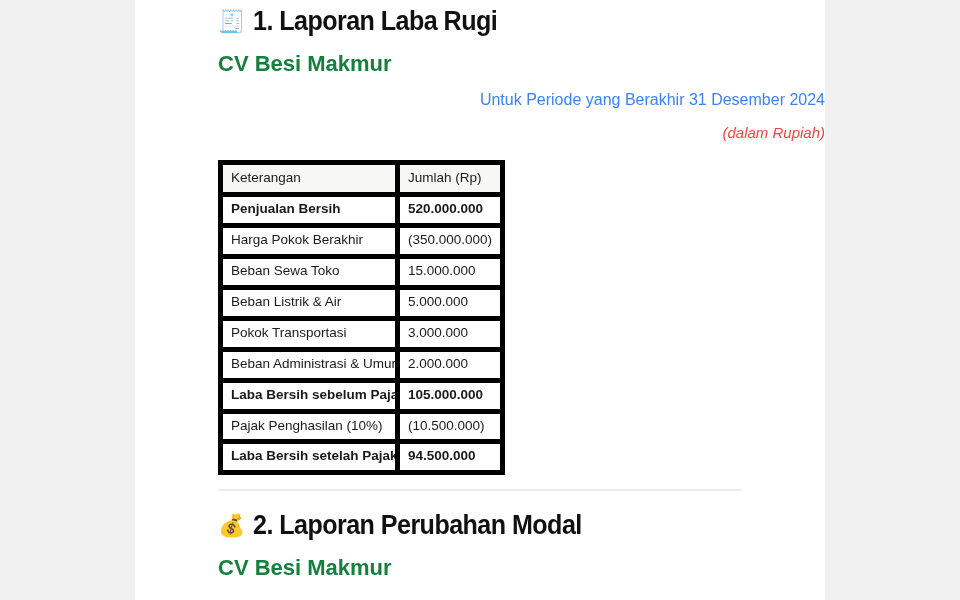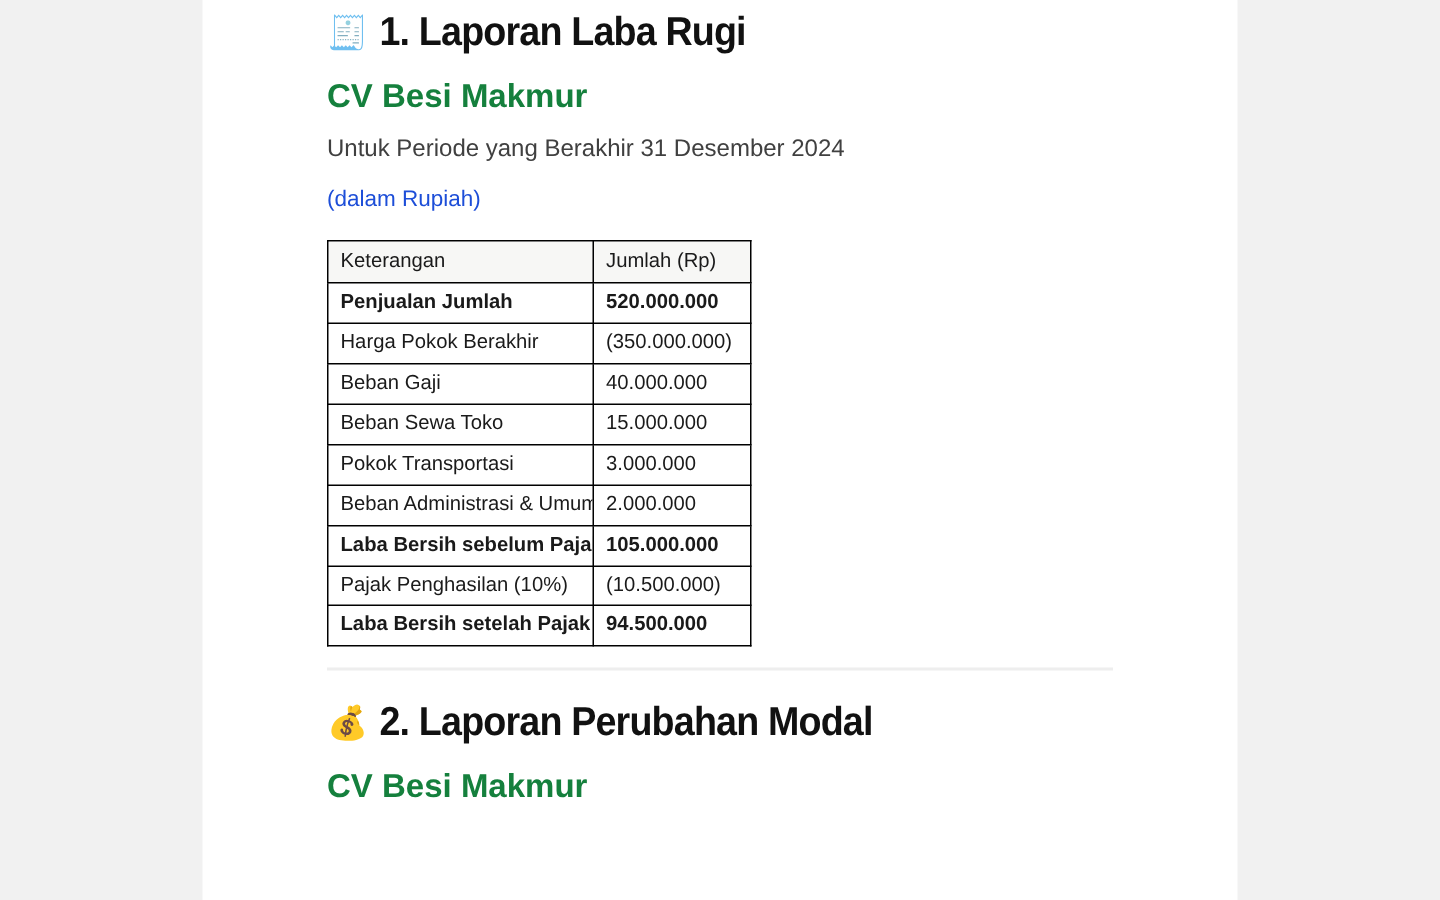--- a/index.html
+++ b/index.html
@@ -66,46 +66,49 @@
     font-size: 22px;
     font-weight: bold;
     color: #15803d;
     margin: 0;
     padding-top: 16px;
     line-height: 1.2;
   }
   .period {
     font-size: 16px;
     font-weight: normal;
-    color: #404040;
+    color: #3b82f6;
     margin: 0;
     padding-top: 13px;
     line-height: 1.2;
+    text-align: right;
   }
   .currency-note {
     font-size: 15px;
-    color: #1d4ed8;
+    font-style: italic;
+    color: #ef4444;
     margin: 0;
     padding-top: 14px;
     line-height: 1.2;
+    text-align: right;
   }
 
   
   .fin-table {
     border-collapse: collapse;
     margin-top: 18px;
     table-layout: fixed;
     width: 282px;
     font-size: 13.5px;
   }
   .fin-table col.c1 { width: 177px; }
   .fin-table col.c2 { width: 105px; }
   .fin-table th,
   .fin-table td {
-    border: 1px solid #000000;
+    border: 5px solid #000000;
     padding: 4px 8px 5px 8px;
     height: 16px;
     text-align: left;
     vertical-align: middle;
     color: #1a1a1a;
     line-height: 1.25;
     white-space: nowrap;
     overflow: hidden;
   }
   .fin-table thead th {
@@ -153,34 +156,34 @@
             <col class="c2">
           </colgroup>
           <thead>
             <tr>
               <th>Keterangan</th>
               <th>Jumlah (Rp)</th>
             </tr>
           </thead>
           <tbody id="income-rows">
           <tr class="em">
-                <td>Penjualan Jumlah</td>
+                <td>Penjualan Bersih</td>
                 <td>520.000.000</td>
               </tr>
               <tr>
                 <td>Harga Pokok Berakhir</td>
                 <td>(350.000.000)</td>
               </tr>
               <tr>
-                <td>Beban Gaji</td>
-                <td>40.000.000</td>
-              </tr>
-              <tr>
                 <td>Beban Sewa Toko</td>
                 <td>15.000.000</td>
+              </tr>
+              <tr>
+                <td>Beban Listrik &amp; Air</td>
+                <td>5.000.000</td>
               </tr>
               <tr>
                 <td>Pokok Transportasi</td>
                 <td>3.000.000</td>
               </tr>
               <tr>
                 <td>Beban Administrasi &amp; Umum</td>
                 <td>2.000.000</td>
               </tr>
               <tr class="em">

